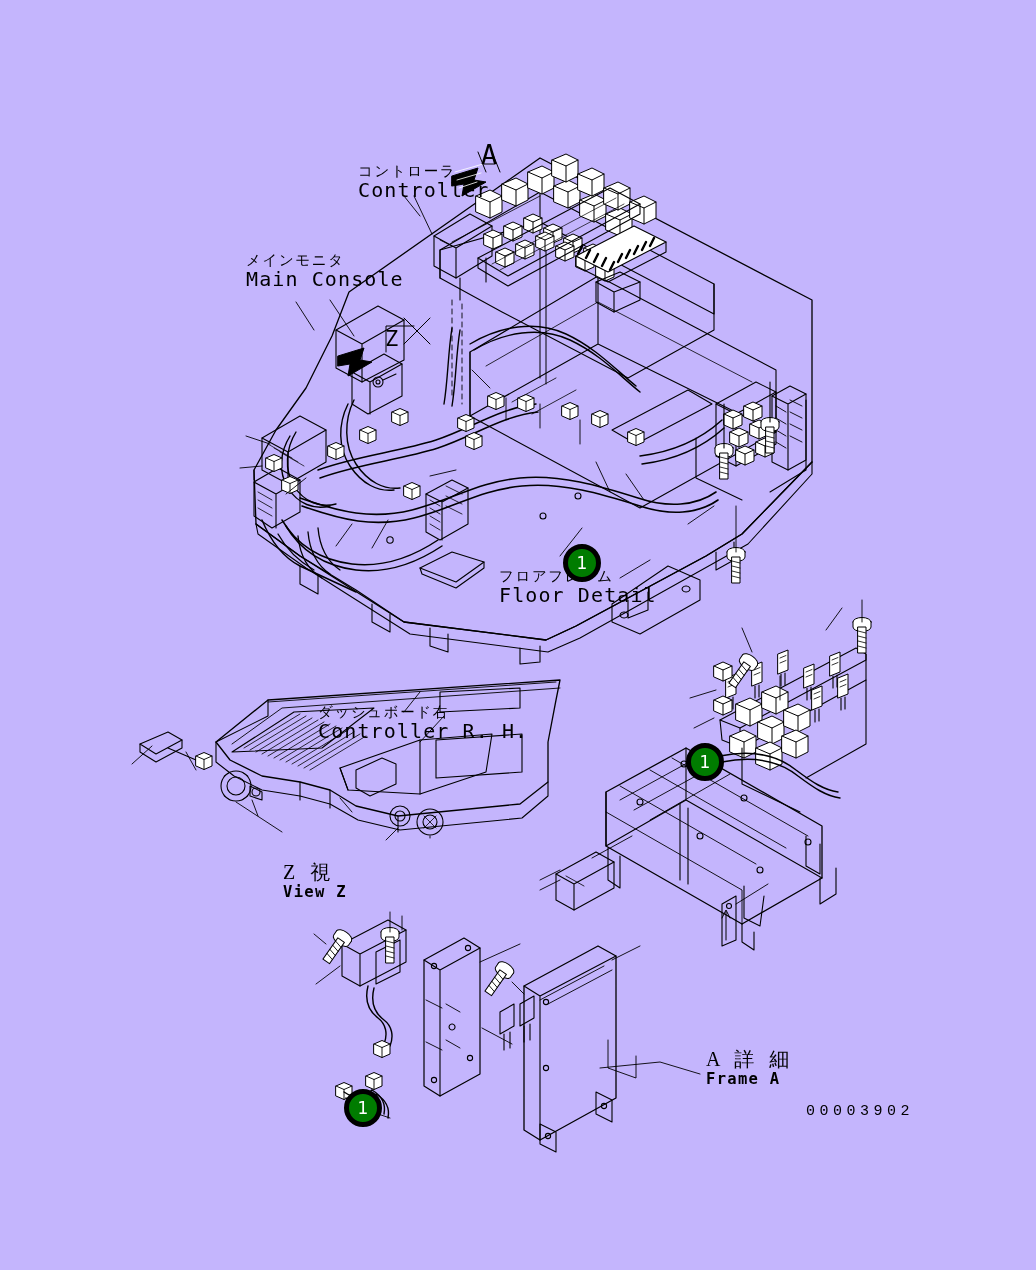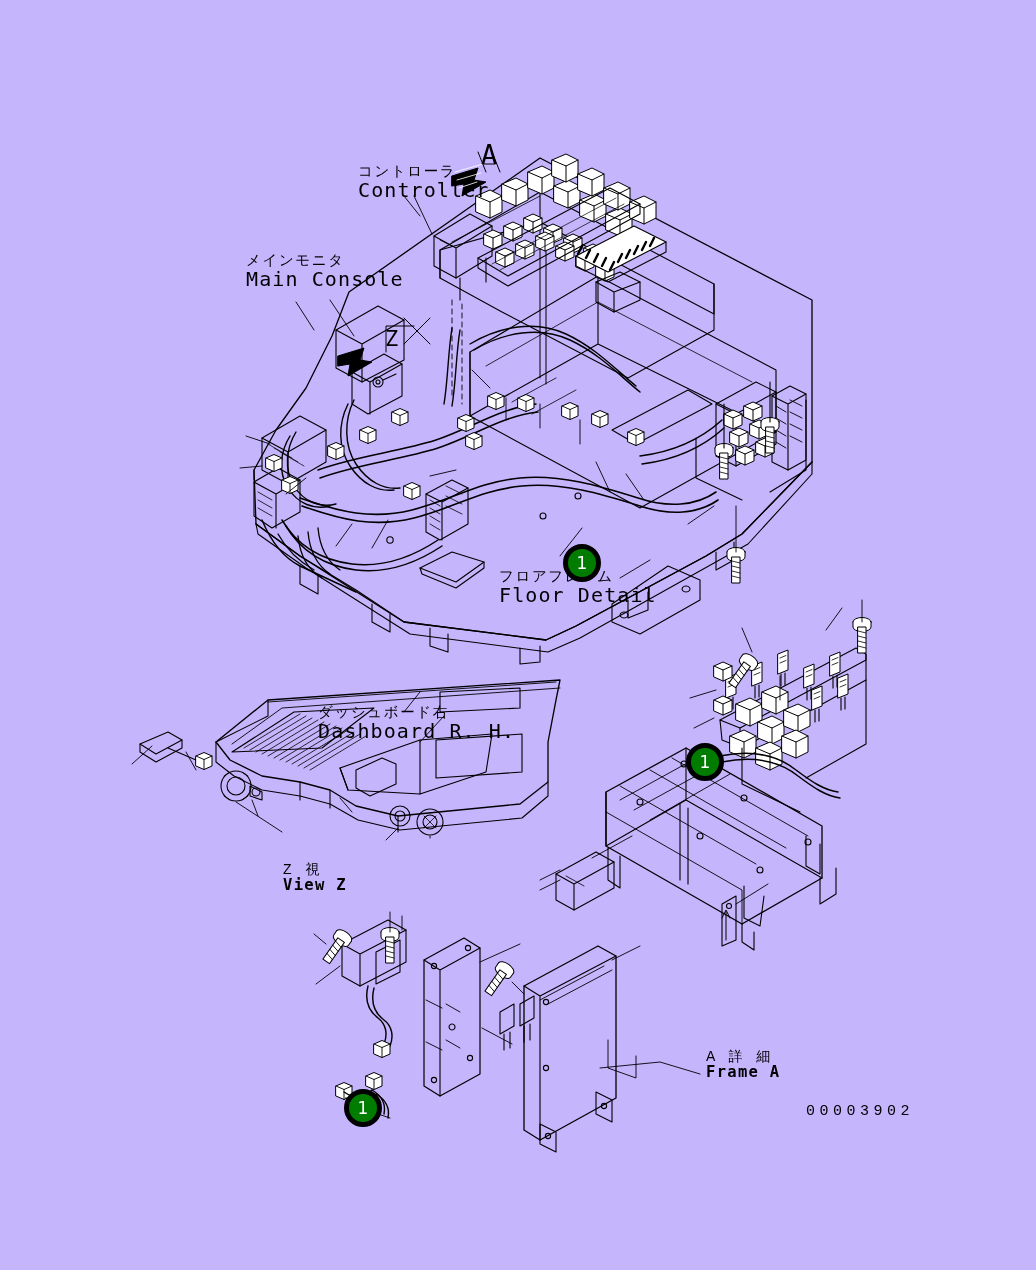--- a/index.html
+++ b/index.html
@@ -48,22 +48,22 @@
 
   
   .viewtag {
     position: absolute;
     white-space: nowrap;
     color: #000;
     line-height: 1.15;
   }
   .viewtag .jp {
     display: block;
-    font-family: Liberation Sans, sans-serif;
-    font-size: 14px;
+    font-family: Liberation Serif, serif;
+    font-size: 20px;
     letter-spacing: 5px;
   }
   .viewtag .en {
     display: block;
     font-family: "DejaVu Sans Mono", "Liberation Mono", monospace;
     font-size: 15.5px;
     letter-spacing: 1.3px;
     font-weight: bold;
   }
 
@@ -577,21 +577,21 @@
     <span class="en">Main Console</span>
   </div>
 
   <div class="callout" style="left:499px; top:568px;">
     <span class="jp">フロアフレーム</span>
     <span class="en">Floor Detail</span>
   </div>
 
   <div class="callout" style="left:318px; top:678px;margin-top:26px;">
     <span class="jp">ダッシュボード右</span>
-    <span class="en">Dashboard R. H.</span>
+    <span class="en">Controller R. H.</span>
   </div>
 
 
   <div class="viewtag" style="left:283px; top:861px;">
     <span class="jp">Z  視</span>
     <span class="en">View Z</span>
   </div>
 
   <div class="viewtag" style="left:706px; top:1048px;">
     <span class="jp">A 詳 細</span>

